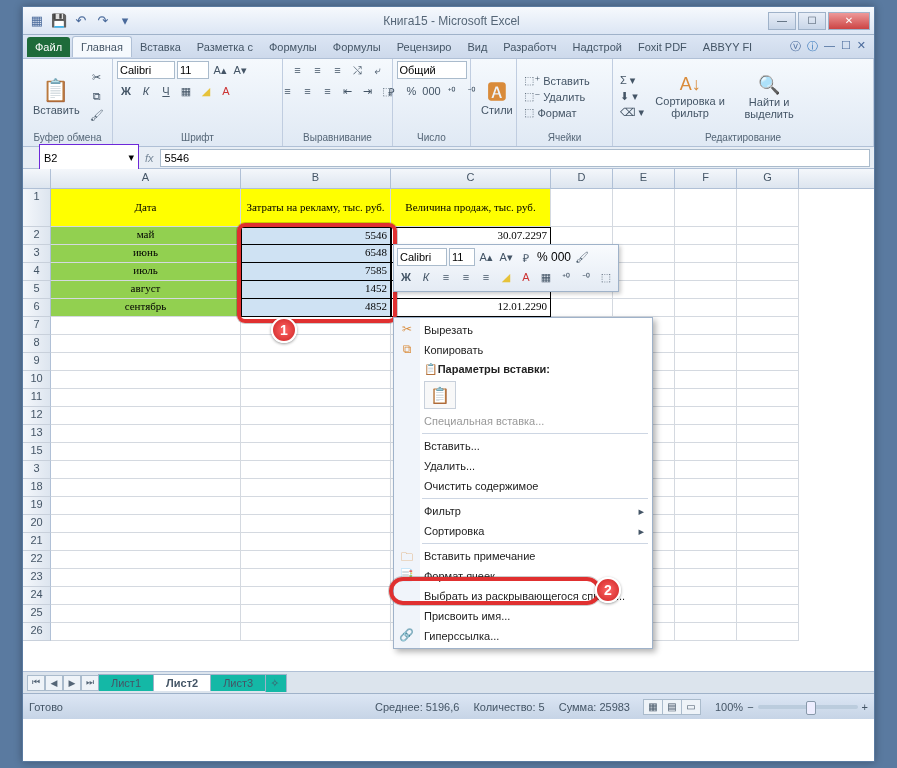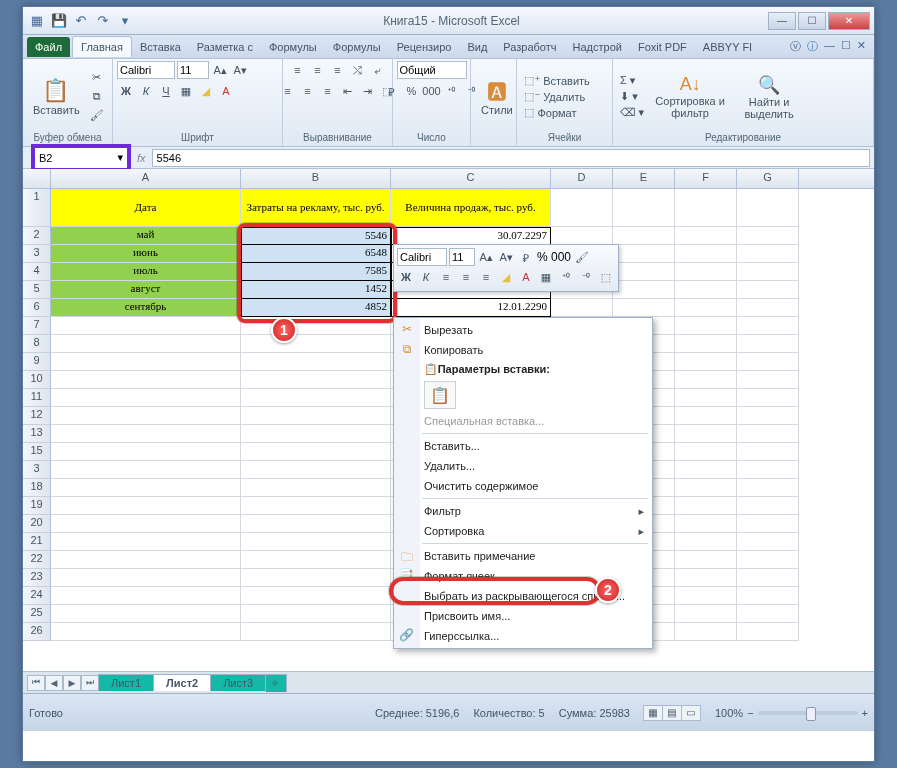--- a/index.html
+++ b/index.html
@@ -22,21 +22,21 @@
 .grplbl{text-align:center;color:#567;font-size:10px;padding-bottom:1px}
 .grpbody{flex:1;display:flex;align-items:center;gap:2px}
 .bigbtn{display:flex;flex-direction:column;align-items:center;padding:2px 6px;color:#456}
 .bigbtn .ic{font-size:22px;color:#d98b3a}
 .smrow{display:flex;flex-direction:column;gap:1px}
 .smbtn{padding:1px 3px;color:#456;display:flex;align-items:center;gap:3px}
 input.fsel{width:58px;height:18px;border:1px solid #abc;padding:0 2px;font-size:11px}
 input.szsel{width:32px;height:18px;border:1px solid #abc;padding:0 2px;font-size:11px}
 .tbtn{width:18px;height:18px;display:inline-flex;align-items:center;justify-content:center;color:#456;font-size:11px}
 .namebox{height:22px;background:#e8eef5;border-bottom:1px solid #b0c0d6;display:flex;align-items:center}
-.nb{width:100px;height:28px;background:#fff;border:4px solid #6d28d9;margin-left:8px;display:flex;align-items:center;padding:0 4px;justify-content:space-between}
+.nb{width:100px;height:28px;background:#fff;border:1px solid #6d28d9;margin-left:16px;display:flex;align-items:center;padding:0 4px;justify-content:space-between}
 .fx{margin:0 6px;color:#789;font-style:italic}
 .fml{flex:1;height:18px;background:#fff;border:1px solid #abc;margin-right:4px;padding:0 4px;display:flex;align-items:center}
 .grid{position:relative;height:502px;overflow:hidden;background:#fff}
 .colhdr{display:flex;height:20px;background:linear-gradient(#f4f7fb,#dde5ef);border-bottom:1px solid #b0c0d6}
 .rh{width:28px;border-right:1px solid #b0c0d6;background:linear-gradient(#f4f7fb,#dde5ef)}
 .ch{border-right:1px solid #b0c0d6;text-align:center;padding-top:2px;color:#456}
 .ch.cA{width:190px}.ch.cB{width:150px}.ch.cC{width:160px}.ch.cD,.ch.cE,.ch.cF,.ch.cG{width:62px}
 .rows{position:relative}
 .row{display:flex;height:18px}
 .row.hh{height:38px}
@@ -57,21 +57,21 @@
 .ctxitem.disabled{color:#999}
 .ctxitem .arw{position:absolute;right:8px;top:4px;color:#456}
 .ctxitem .cic{position:absolute;left:4px;top:2px;width:18px;text-align:center;font-size:12px;color:#d98b3a}
 .ctxsep{height:1px;background:#cdd6e3;margin:2px 4px 2px 28px}
 .ctxhdr{padding:3px 8px 3px 30px;font-weight:bold;color:#222}
 .pbox{width:32px;height:28px;border:1px solid #c8d0db;margin:2px 0 2px 30px;background:#f8f8f8;display:flex;align-items:center;justify-content:center;color:#bbb;font-size:16px}
 .sheettabs{height:22px;background:#dce4ed;border-top:1px solid #b0c0d6;display:flex;align-items:center;padding-left:4px;gap:0}
 .nbtn{width:18px;height:16px;border:1px solid #abc;background:#eef3f8;display:flex;align-items:center;justify-content:center;font-size:9px;color:#567}
 .stab{padding:2px 12px;background:#14b8a6;border:1px solid #9fb2c9;border-bottom:none;margin-left:-1px;color:#456}
 .stab.active{background:#fff;font-weight:bold}
-.statusbar{height:38px;background:linear-gradient(#dce6f4,#c6d4e6);border-top:1px solid #9fb2c9;display:flex;align-items:center;padding:12px 6px;color:#456;gap:14px}
+.statusbar{height:26px;background:linear-gradient(#dce6f4,#c6d4e6);border-top:1px solid #9fb2c9;display:flex;align-items:center;padding:12px 6px;color:#456;gap:14px}
 .statusbar .sp{flex:1}
 .zoom{display:flex;align-items:center;gap:4px}
 .zslide{width:100px;height:4px;background:#bcd;position:relative;border-radius:2px}
 .zslide::after{content:"";position:absolute;left:48px;top:-4px;width:8px;height:12px;background:#eef;border:1px solid #89a;border-radius:2px}
 .vbtns{display:flex}
 .vbtns span{width:20px;height:16px;border:1px solid #abc;background:#eef3f8;display:flex;align-items:center;justify-content:center;font-size:10px;margin-left:-1px}
 </style>
 </head>
 <body>
 

